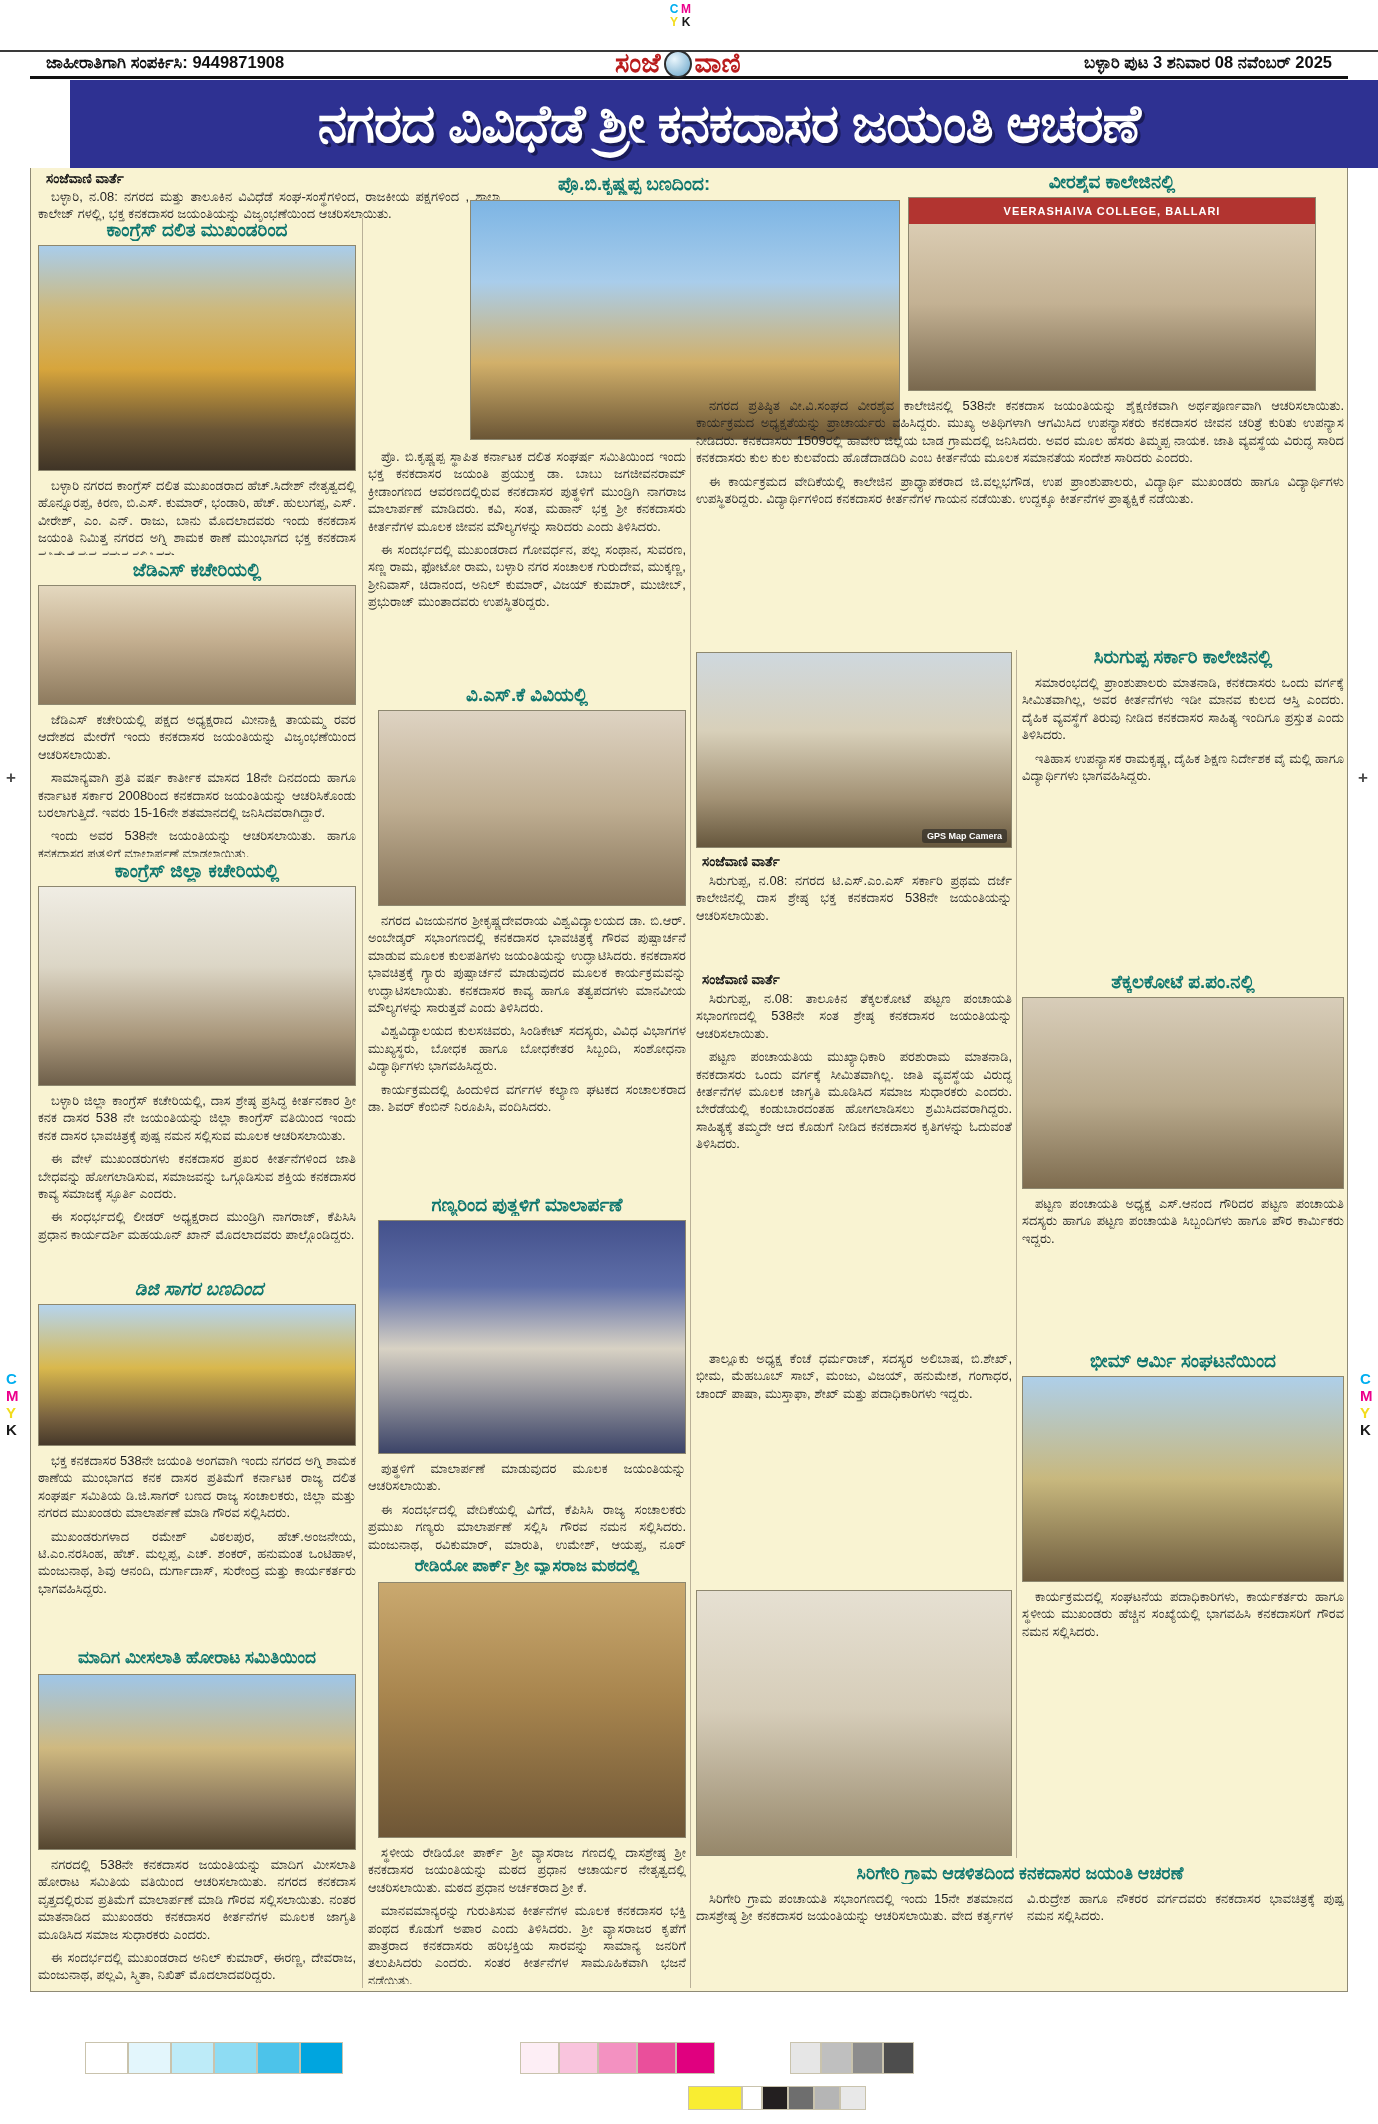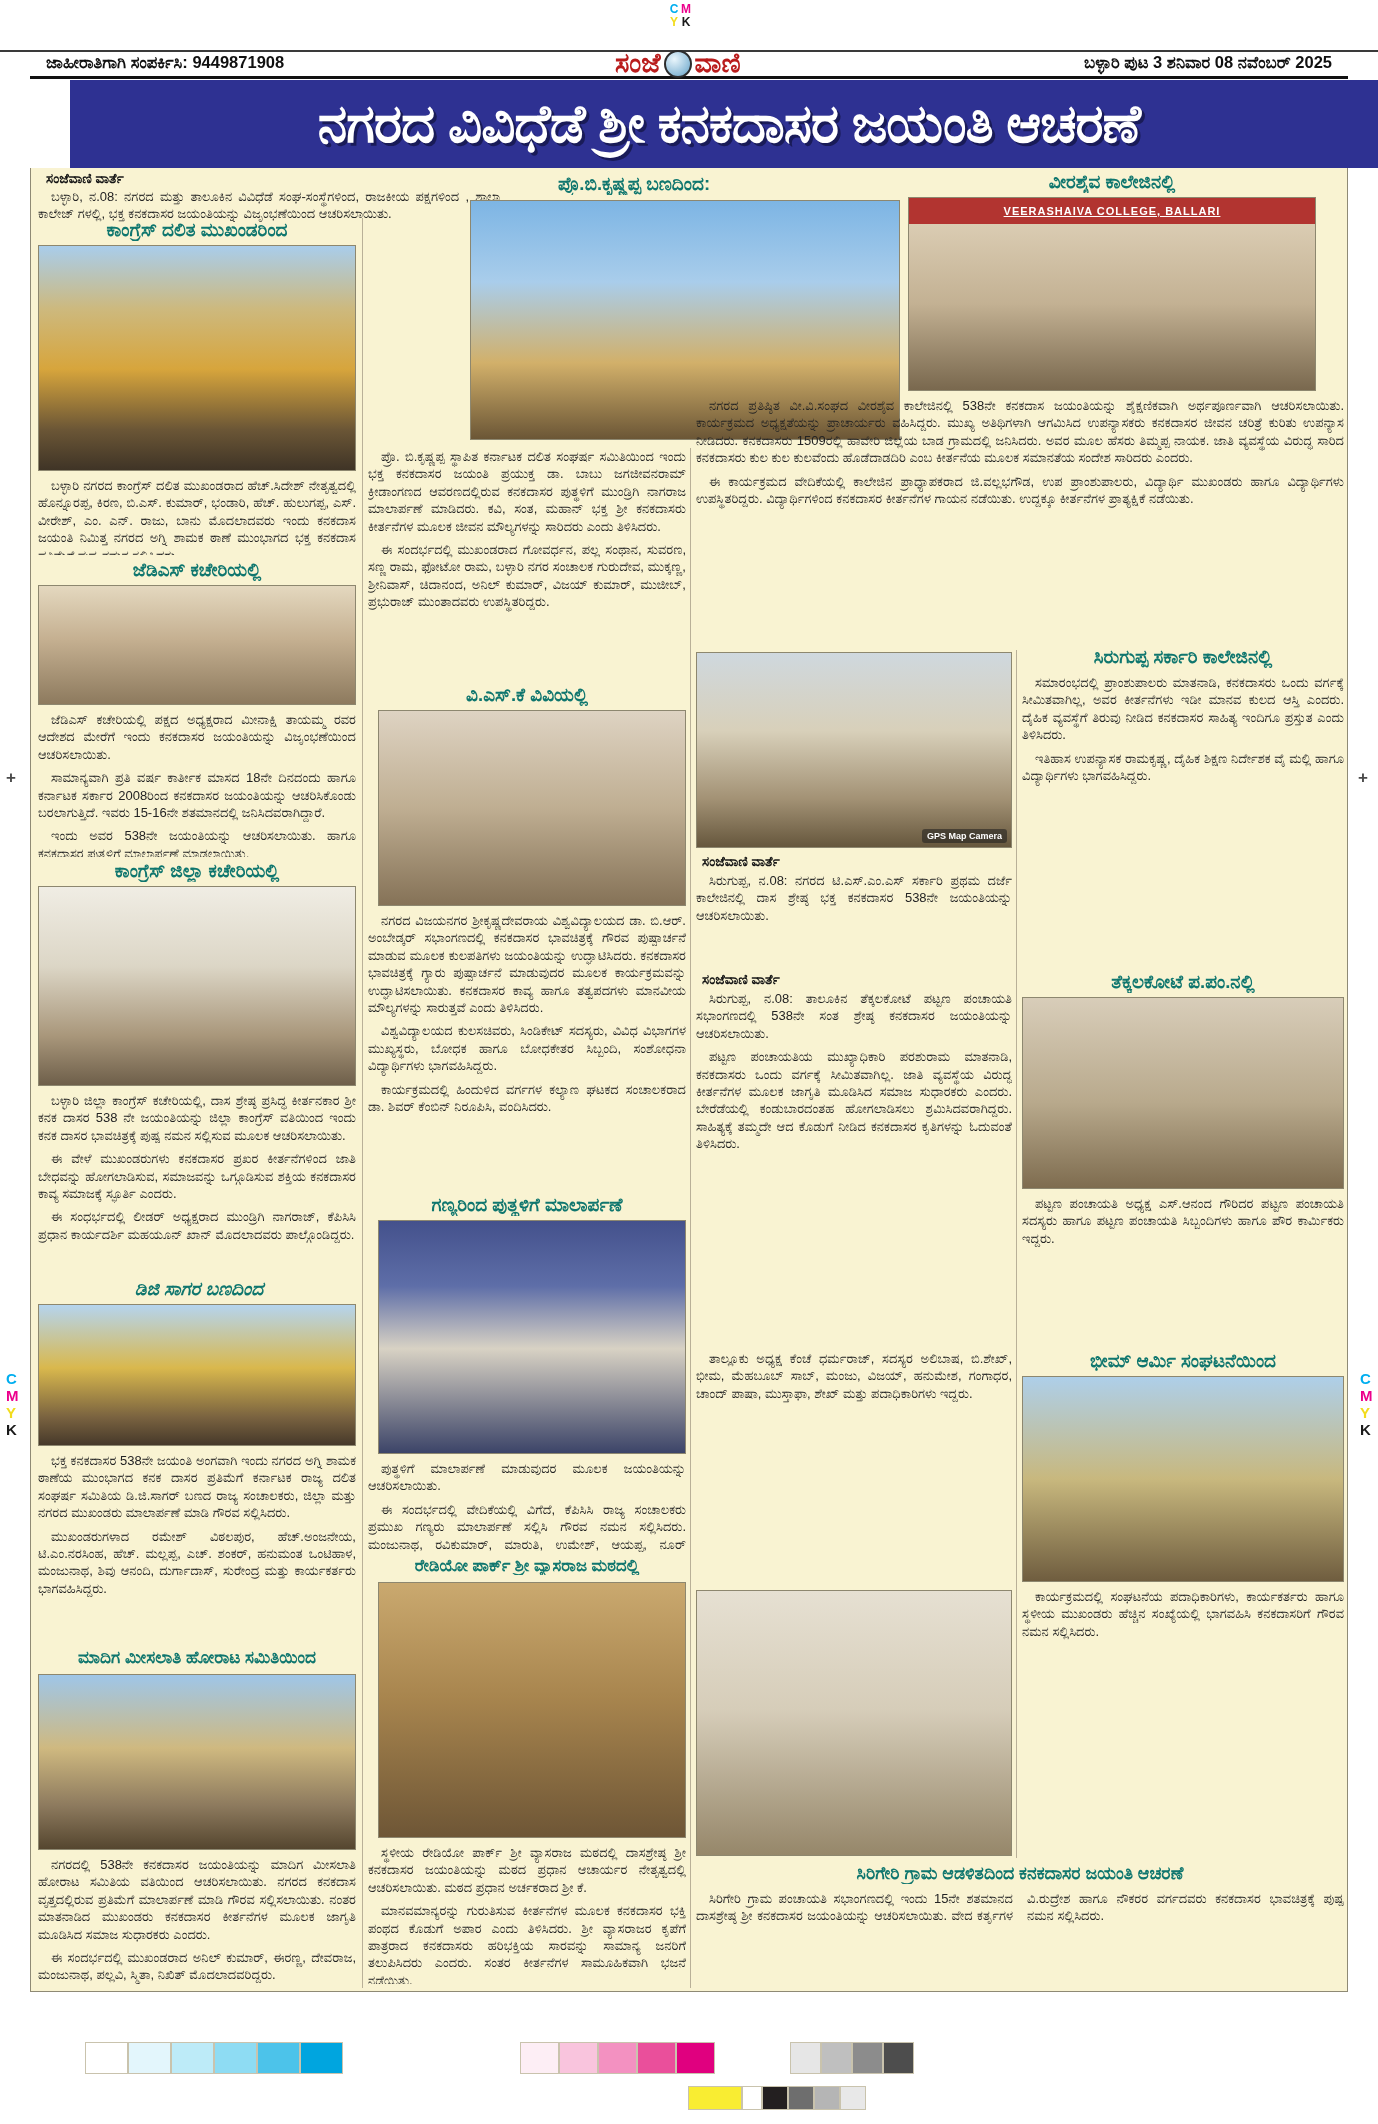--- a/index.html
+++ b/index.html
@@ -36,21 +36,21 @@
   .ph-office{background:linear-gradient(180deg,#ded3c2 0%,#bfae92 50%,#857257 100%);}
   .ph-bluestage{background:linear-gradient(180deg,#44518c 0%,#5e6ea8 28%,#d8d2c4 55%,#3c4468 100%);}
   .ph-mutt{background:linear-gradient(180deg,#caa96f 0%,#a8854e 45%,#6e5636 100%);}
   .ph-college{background:linear-gradient(180deg,#e2d5bd 0%,#c3b193 55%,#79684e 100%);}
   .ph-building{background:linear-gradient(180deg,#cfd8de 0%,#d8d0ba 40%,#a39275 75%,#66573d 100%);}
   .ph-hall{background:linear-gradient(180deg,#d8cdb9 0%,#b8a98c 55%,#7e6c4f 100%);}
   .ph-outdoor2{background:linear-gradient(180deg,#aecfe9 0%,#c8b87e 50%,#6f5d3f 100%);}
   .ph-white{background:linear-gradient(180deg,#e6e0d2 0%,#d6cdb9 45%,#96876a 100%);}
   .college-strip{position:absolute;left:0;top:0;right:0;height:26px;background:#b23430;
                  display:flex;align-items:center;justify-content:center;}
-  .college-strip span{color:#fff;font-weight:bold;font-size:11px;letter-spacing:1px;white-space:nowrap;text-decoration:underline;}
+  .college-strip span{color:#fff;font-weight:bold;font-size:11px;letter-spacing:1px;white-space:nowrap;}
   .gps-tag{position:absolute;right:4px;bottom:4px;background:rgba(30,30,30,.55);color:#fff;
            font-size:9px;font-weight:bold;padding:2px 5px;border-radius:3px;}
   
   .regmark{display:grid;grid-template-columns:12px 12px;line-height:13px;font-size:12px;font-weight:bold;text-align:center;}
   .cmyk-col{display:flex;flex-direction:column;font-size:15px;font-weight:bold;line-height:17px;}
   .c-c{color:#00aeef;} .c-m{color:#ec008c;} .c-y{color:#f2dc1e;} .c-k{color:#1a1a1a;}
   .cross{font-size:17px;color:#4a4a4a;font-weight:bold;}
   .swatch-row{display:flex;}
   .swatch{height:30px;border:1px solid #c9c3ad;}
   .swatch-sm{height:22px;border:1px solid #c9c3ad;}
@@ -147,21 +147,21 @@
   <div class="abs sec-h" style="left:368px;top:1194px;width:318px;">ಗಣ್ಯರಿಂದ ಪುತ್ಥಳಿಗೆ ಮಾಲಾರ್ಪಣೆ</div>
   <div class="abs photo ph-bluestage" style="left:378px;top:1220px;width:308px;height:234px;"></div>
   <div class="abs tb" style="left:368px;top:1460px;width:318px;height:92px;">
     <p>ಪುತ್ಥಳಿಗೆ ಮಾಲಾರ್ಪಣೆ ಮಾಡುವುದರ ಮೂಲಕ ಜಯಂತಿಯನ್ನು ಆಚರಿಸಲಾಯಿತು.</p>
     <p>ಈ ಸಂದರ್ಭದಲ್ಲಿ ವೇದಿಕೆಯಲ್ಲಿ ವಿಗೆದೆ, ಕೆಪಿಸಿಸಿ ರಾಜ್ಯ ಸಂಚಾಲಕರು ಪ್ರಮುಖ ಗಣ್ಯರು ಮಾಲಾರ್ಪಣೆ ಸಲ್ಲಿಸಿ ಗೌರವ ನಮನ ಸಲ್ಲಿಸಿದರು. ಮಂಜುನಾಥ, ರವಿಕುಮಾರ್, ಮಾರುತಿ, ಉಮೇಶ್, ಆಯಪ್ಪ, ನೂರ್ ಅಹಮದ್, ಆಕಾಶ್, ಮುಂತಾದವರು ಉಪಸ್ಥಿತರಿದ್ದರು.</p>
   </div>
 
   <div class="abs sec-h" style="left:368px;top:1556px;width:318px;font-size:16.5px;">ರೇಡಿಯೋ ಪಾರ್ಕ್ ಶ್ರೀ ವ್ಯಾಸರಾಜ ಮಠದಲ್ಲಿ</div>
   <div class="abs photo ph-mutt" style="left:378px;top:1582px;width:308px;height:256px;"></div>
   <div class="abs tb" style="left:368px;top:1844px;width:318px;height:140px;">
-    <p>ಸ್ಥಳೀಯ ರೇಡಿಯೋ ಪಾರ್ಕ್ ಶ್ರೀ ವ್ಯಾಸರಾಜ ಮಠದಲ್ಲಿ ದಾಸಶ್ರೇಷ್ಠ ಶ್ರೀ ಕನಕದಾಸರ ಜಯಂತಿಯನ್ನು ಮಠದ ಪ್ರಧಾನ ಆಚಾರ್ಯರ ನೇತೃತ್ವದಲ್ಲಿ ಆಚರಿಸಲಾಯಿತು. ಮಠದ ಪ್ರಧಾನ ಅರ್ಚಕರಾದ ಶ್ರೀ ಕೆ.</p>
+    <p>ಸ್ಥಳೀಯ ರೇಡಿಯೋ ಪಾರ್ಕ್ ಶ್ರೀ ವ್ಯಾಸರಾಜ ಗಣದಲ್ಲಿ ದಾಸಶ್ರೇಷ್ಠ ಶ್ರೀ ಕನಕದಾಸರ ಜಯಂತಿಯನ್ನು ಮಠದ ಪ್ರಧಾನ ಆಚಾರ್ಯರ ನೇತೃತ್ವದಲ್ಲಿ ಆಚರಿಸಲಾಯಿತು. ಮಠದ ಪ್ರಧಾನ ಅರ್ಚಕರಾದ ಶ್ರೀ ಕೆ.</p>
     <p>ಮಾನವಮಾನ್ಯರನ್ನು ಗುರುತಿಸುವ ಕೀರ್ತನೆಗಳ ಮೂಲಕ ಕನಕದಾಸರ ಭಕ್ತಿ ಪಂಥದ ಕೊಡುಗೆ ಅಪಾರ ಎಂದು ತಿಳಿಸಿದರು. ಶ್ರೀ ವ್ಯಾಸರಾಜರ ಕೃಪೆಗೆ ಪಾತ್ರರಾದ ಕನಕದಾಸರು ಹರಿಭಕ್ತಿಯ ಸಾರವನ್ನು ಸಾಮಾನ್ಯ ಜನರಿಗೆ ತಲುಪಿಸಿದರು ಎಂದರು. ಸಂತರ ಕೀರ್ತನೆಗಳ ಸಾಮೂಹಿಕವಾಗಿ ಭಜನೆ ನಡೆಯಿತು.</p>
 
   </div>
 
   <div class="abs sec-h" style="left:908px;top:171px;width:408px;">ವೀರಶೈವ ಕಾಲೇಜಿನಲ್ಲಿ</div>
   <div class="abs photo ph-college" style="left:908px;top:197px;width:408px;height:194px;">
     <div class="college-strip">
       <span>VEERASHAIVA COLLEGE, BALLARI</span>
     </div>
   </div>

